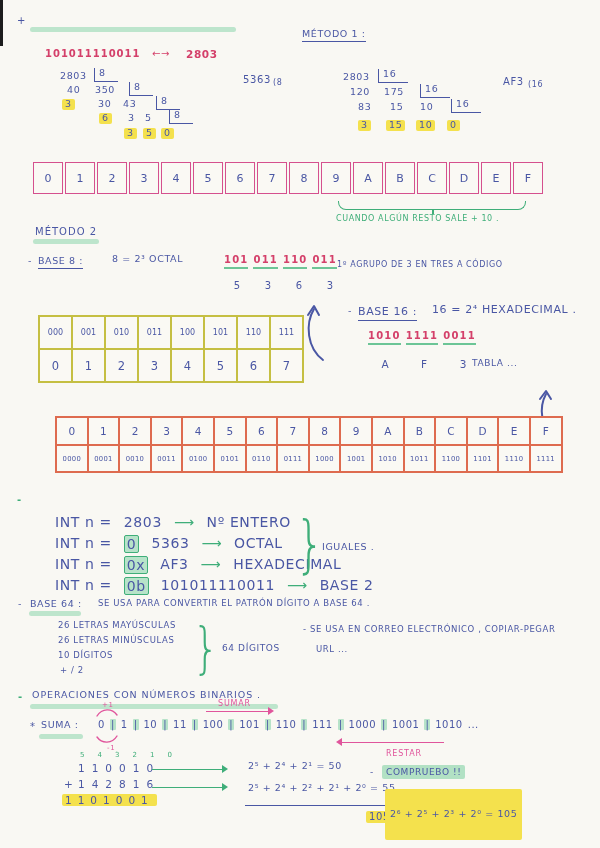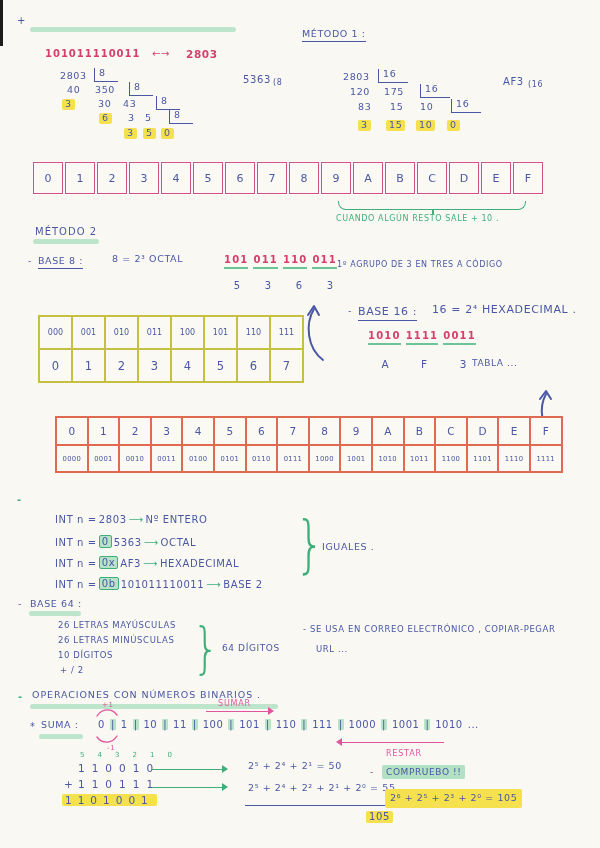--- a/index.html
+++ b/index.html
@@ -21,21 +21,21 @@
   .otable .cell{border:1px solid #c5bf42;display:flex;align-items:center;justify-content:center;color:#4a57a4;background:#faf9f4}
   .btable{position:absolute;display:grid;grid-template-columns:repeat(16,31.6px);
         border:1.8px solid #de6b4f}
   .btable .cell{border:1px solid #de6b4f;display:flex;align-items:center;justify-content:center;color:#4a57a4;background:#faf9f4}
   .btable .hexr{height:26px;font-size:10.5px}
   .btable .binr{height:25px;font-size:6.8px;letter-spacing:.3px}
   .grp{color:#d4406a;border-bottom:2.2px solid #6cc596;padding-bottom:2px;font-weight:bold;letter-spacing:1.2px}
   .grprow{position:absolute;display:flex;gap:5px;font-size:10px}
   .digrow{position:absolute;display:flex;gap:5px;color:#4a57a4;font-size:10px}
   .digrow span{display:inline-block;text-align:center}
-  .frow{position:absolute;display:flex;gap:2px;align-items:flex-end;font-size:10px;color:#4a57a4;letter-spacing:.6px}
+  .frow{position:absolute;display:flex;gap:12px;align-items:flex-start;font-size:14px;color:#4a57a4;letter-spacing:.6px}
   .pfx{background:rgba(130,210,165,.55);border:1.2px solid #3fae79;padding:0 2px;border-radius:2px}
   .brace{position:absolute;color:#3fae79;font-weight:200;transform:scaleX(.75)}
   .seq{position:absolute;display:flex;gap:5px;align-items:center;font-size:10px;color:#4a57a4;letter-spacing:.5px}
   .seq .sep{background:rgba(130,210,165,.55);padding:0 1px;border-radius:1px}
   .ar{position:absolute;border-top:1.6px solid}
   .ar.right::after{content:"";position:absolute;right:-2px;top:-4.6px;border:4px solid transparent;border-left:6px solid currentColor;border-right:0}
   .ar.left::before{content:"";position:absolute;left:-2px;top:-4.6px;border:4px solid transparent;border-right:6px solid currentColor;border-left:0}
   .scanline{position:absolute;left:0;top:0;width:2.5px;height:46px;background:#1c1c1c}
   svg{position:absolute}
 </style>
@@ -237,20 +237,21 @@
     <span>101011110011</span>
     <span class="grn">⟶</span>
     <span>BASE 2</span>
   </div>
   <span class="t brace" style="left:290px;top:508px;font-size:62px">}</span>
   <span class="t blue" style="left:322px;top:542px;font-size:9.5px">IGUALES .</span>
 
   <span class="t blue" style="left:18px;top:599px;font-size:9.5px">-</span>
   <span class="t blue" style="left:30px;top:599px;font-size:9.5px">BASE 64 :</span>
   <div class="mk" style="left:29px;top:611px;width:52px"></div>
+  <span class="t blue" style="left:98px;top:599px;font-size:8.5px">SE USA PARA CONVERTIR EL PATRÓN DÍGITO A BASE 64 .</span>
   <span class="t blue" style="left:58px;top:621px;font-size:8.5px">26 LETRAS MAYÚSCULAS</span>
   <span class="t blue" style="left:58px;top:636px;font-size:8.5px">26 LETRAS MINÚSCULAS</span>
   <span class="t blue" style="left:58px;top:651px;font-size:8.5px">10 DÍGITOS</span>
   <span class="t blue" style="left:60px;top:666px;font-size:8.5px">+ / 2</span>
   <span class="t brace" style="left:188px;top:616px;font-size:56px">}</span>
   <span class="t blue" style="left:222px;top:643px;font-size:9px">64 DÍGITOS</span>
   <span class="t blue" style="left:303px;top:625px;font-size:8.5px">- SE USA EN CORREO ELECTRÓNICO , COPIAR-PEGAR</span>
   <span class="t blue" style="left:316px;top:645px;font-size:8.5px">URL ...</span>
 
   <span class="t grn" style="left:18px;top:691px;font-size:10px;font-weight:bold">-</span>
@@ -296,26 +297,26 @@
   </svg>
 
   <span class="t pnk" style="left:218px;top:699px;font-size:8px;letter-spacing:.8px">SUMAR</span>
   <div class="ar right pnk" style="left:206px;top:711px;width:66px"></div>
   <div class="ar left pnk" style="left:338px;top:742px;width:106px"></div>
   <span class="t pnk" style="left:386px;top:749px;font-size:8px;letter-spacing:.8px">RESTAR</span>
 
   <span class="t grn" style="left:80px;top:751px;font-size:7px;letter-spacing:5.4px">5 4 3 2 1 0</span>
   <span class="t blue" style="left:78px;top:762px;font-size:10.5px;letter-spacing:7px">110010</span>
   <span class="t blue" style="left:64px;top:778px;font-size:10.5px">+</span>
-  <span class="t blue" style="left:78px;top:778px;font-size:10.5px;letter-spacing:7px">110111</span>
+  <span class="t blue" style="left:78px;top:778px;font-size:10.5px;letter-spacing:7px">142816</span>
   <span class="t blue yhl" style="left:62px;top:794px;font-size:10.5px;letter-spacing:6px">1101001</span>
 
   <div class="ar right grn" style="left:152px;top:769px;width:74px"></div>
   <div class="ar right grn" style="left:152px;top:787px;width:74px"></div>
   <span class="t blue" style="left:248px;top:761px;font-size:9.5px">2⁵ + 2⁴ + 2¹ = 50</span>
   <span class="t blue" style="left:248px;top:783px;font-size:9.5px">2⁵ + 2⁴ + 2² + 2¹ + 2⁰ = 55</span>
   <div style="position:absolute;left:245px;top:805px;width:216px;border-top:1.8px solid #4a57a4"></div>
   <span class="t blue yhl" style="left:366px;top:811px;font-size:10px">105</span>
 
   <span class="t blue" style="left:370px;top:767px;font-size:9px">-</span>
   <span class="t blue" style="left:382px;top:765px;font-size:9px;background:rgba(130,210,165,.6);padding:2px 4px;border-radius:2px">COMPRUEBO !!</span>
-  <span class="t blue yhl" style="left:385px;top:789px;font-size:9.5px;padding:4px 5px">2⁶ + 2⁵ + 2³ + 2⁰ = 105</span>
+  <span class="t blue yhl" style="left:385px;top:789px;font-size:9.5px;padding:20px 5px">2⁶ + 2⁵ + 2³ + 2⁰ = 105</span>
 </div>
 
 </body></html>

